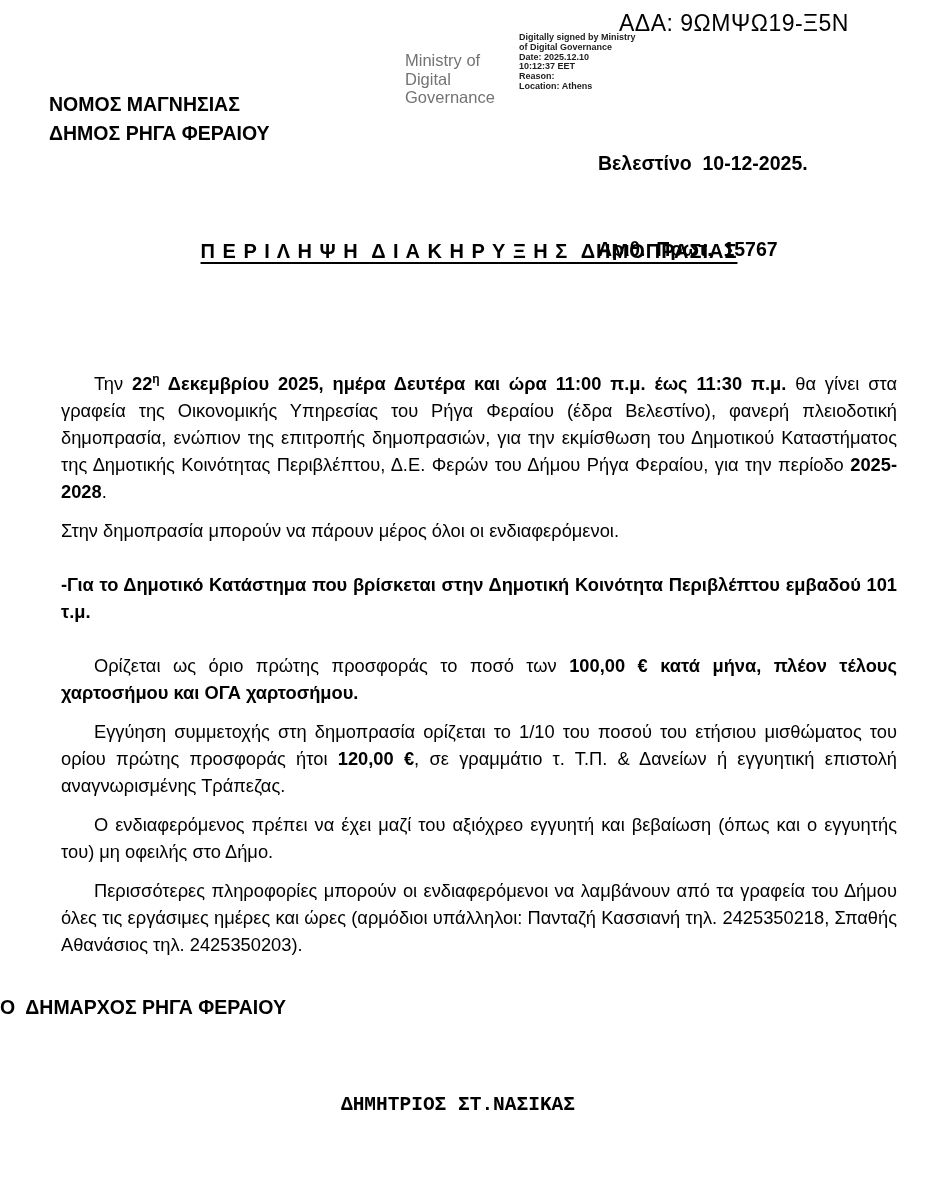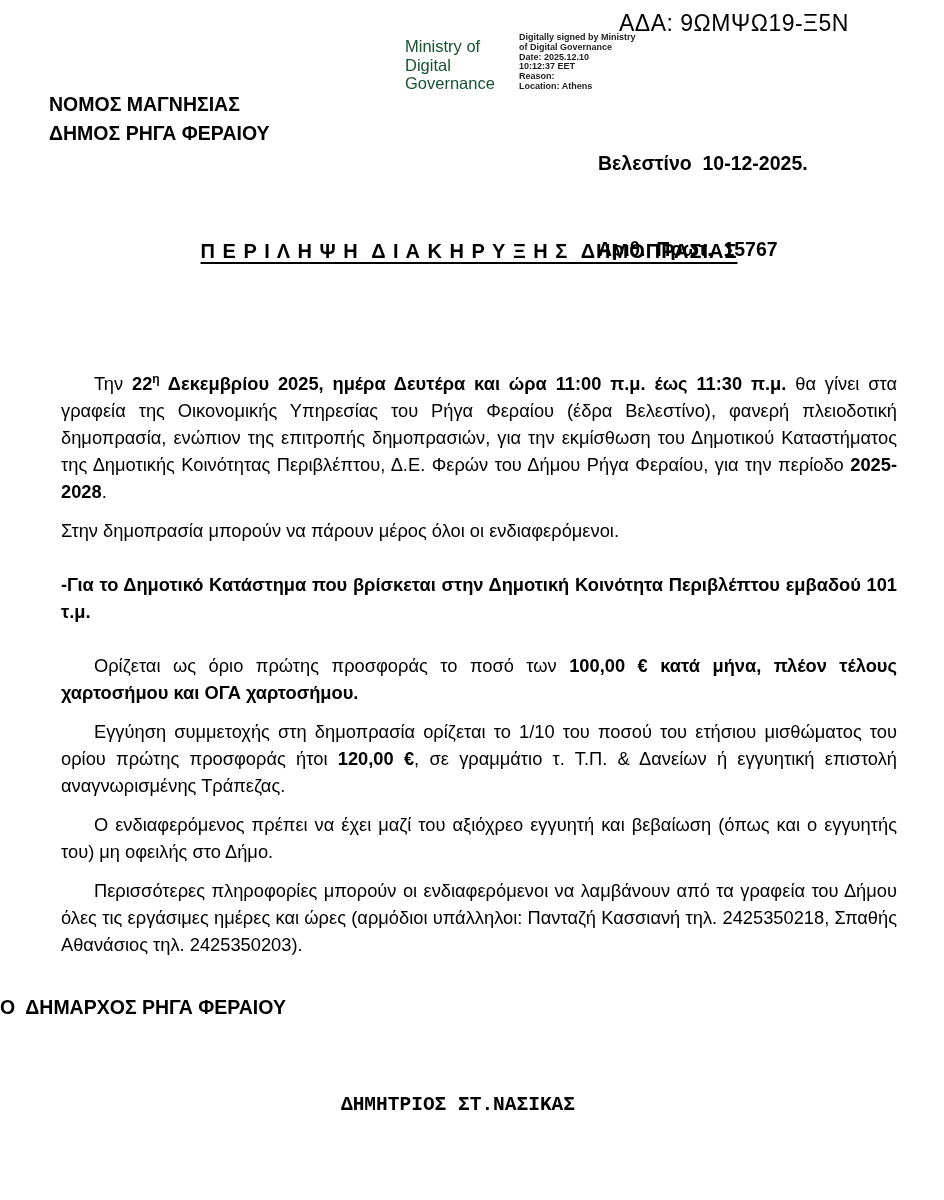--- a/index.html
+++ b/index.html
@@ -32,22 +32,22 @@
     position: absolute;
     top: 33px;
     left: 405px;
     display: flex;
     align-items: flex-start;
   }
   .stamp-signer {
     width: 108px;
     font-size: 16.5px;
     line-height: 18.5px;
-    color: #14532d;
-    margin-top: 4px;
+    color: #737373;
+    margin-top: 18px;
   }
   .stamp-details {
     margin-left: 6px;
     font-size: 9px;
     line-height: 9.8px;
     font-weight: bold;
     color: #1c1c1c;
     white-space: pre;
   }
 

